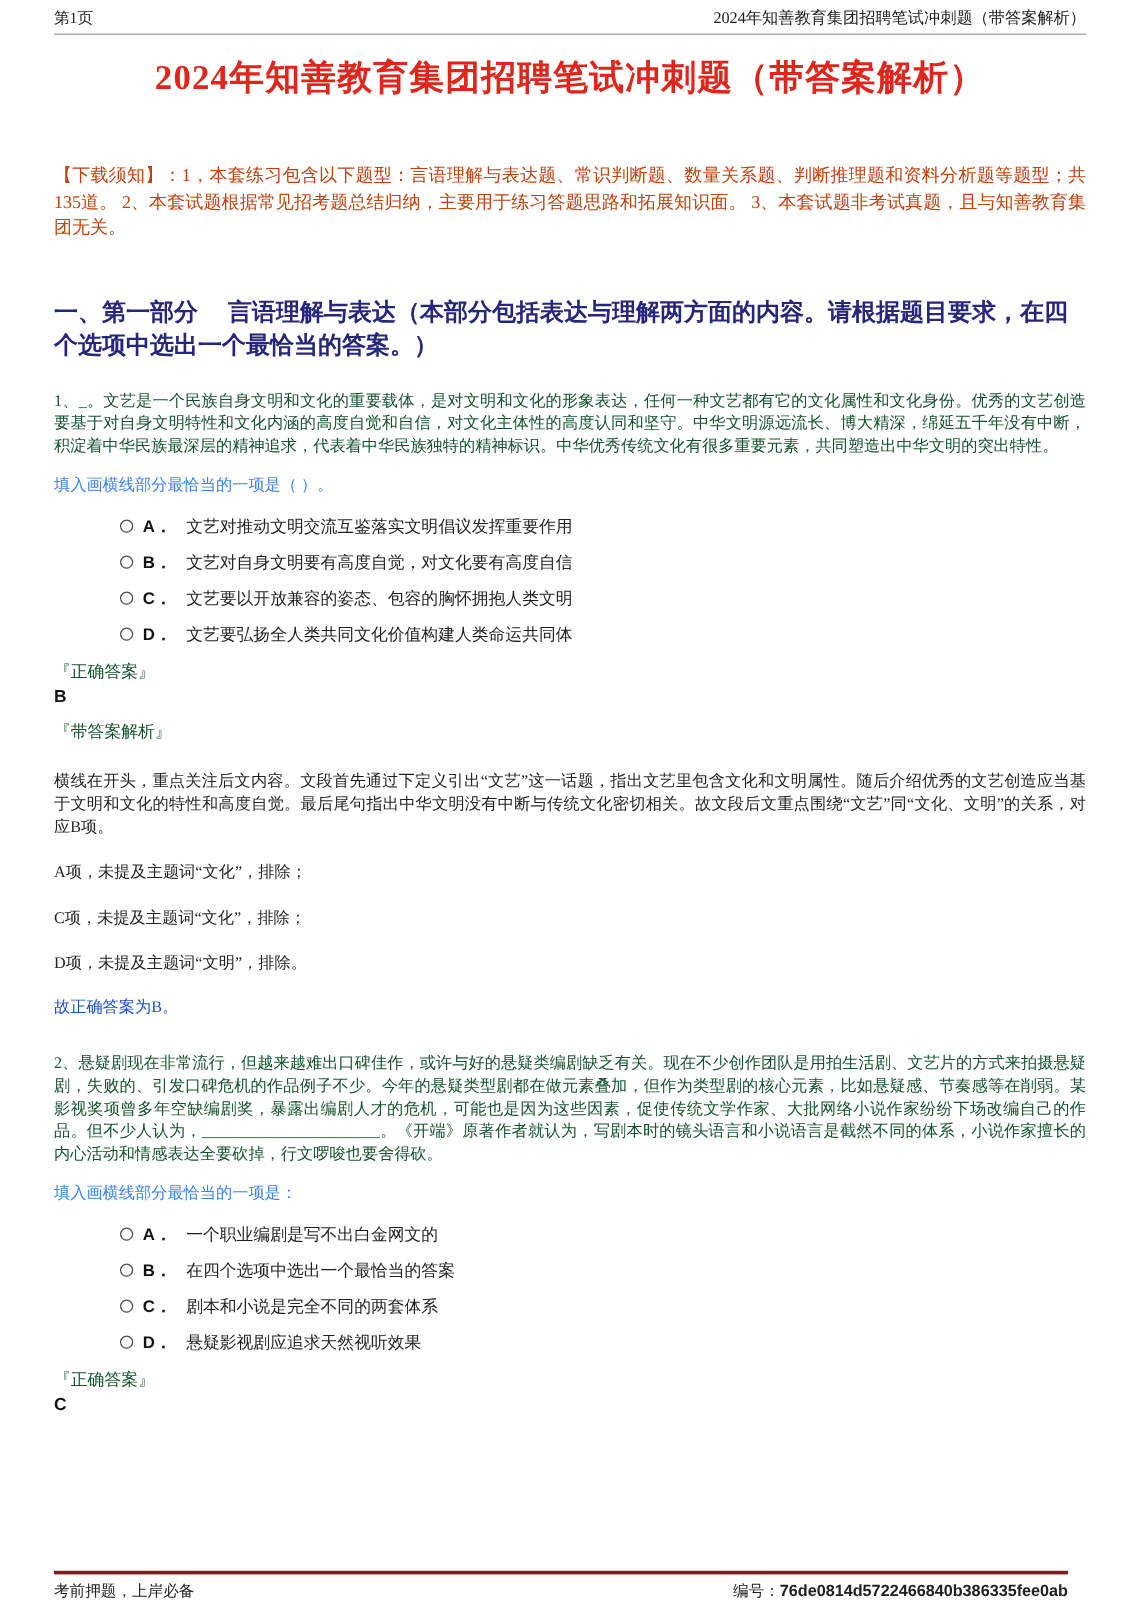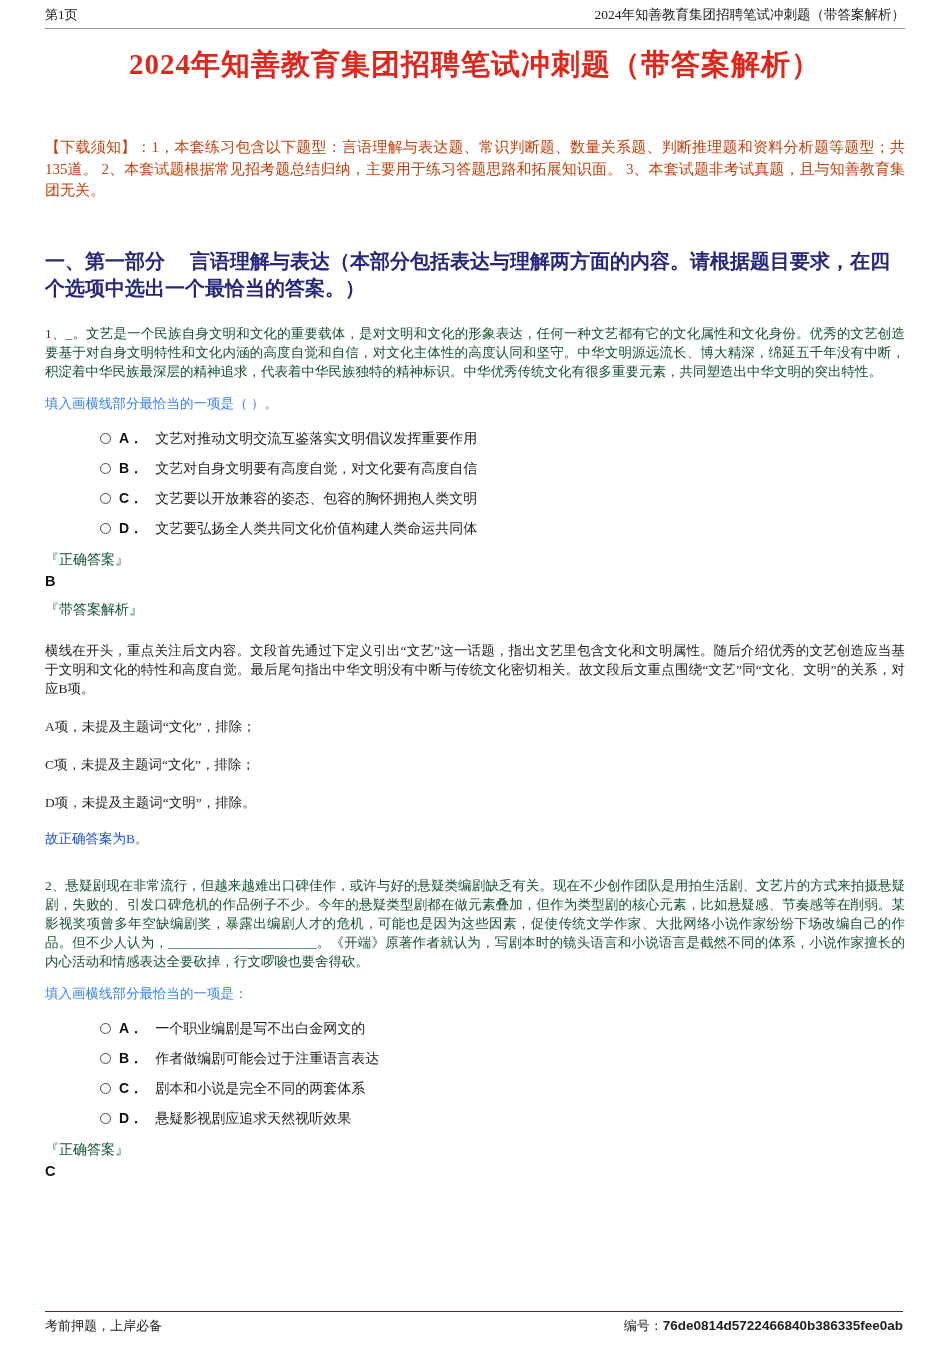--- a/index.html
+++ b/index.html
@@ -117,22 +117,22 @@
   .conclusion{
     margin-top:18px;
     font-size:13.5px;
     color:#1d4ed8;
   }
   .q2{margin-top:28px;}
 
   
   .footer{
     position:absolute;
-    left:45px;right:47px;bottom:10px;
-    border-top:1px solid #7f1d1d;
+    left:45px;right:60px;bottom:10px;
+    border-top:3px solid #7f1d1d;
     padding-top:5px;
     display:flex;justify-content:space-between;align-items:flex-start;
     font-size:13px;color:#202020;
   }
   .footer .id-value{
     font-family:"Liberation Sans","DejaVu Sans",sans-serif;
     font-weight:600;
     font-size:13.5px;
   }
 </style>
@@ -194,21 +194,21 @@
 
   <div class="options">
     <div class="opt-row">
       <span class="radio"></span>
       <span class="opt-letter">A．</span>
       <span class="opt-text">一个职业编剧是写不出白金网文的</span>
     </div>
     <div class="opt-row">
       <span class="radio"></span>
       <span class="opt-letter">B．</span>
-      <span class="opt-text">作者做编剧可能会过于注重语言表达</span>
+      <span class="opt-text">在四个选项中选出一个最恰当的答案</span>
     </div>
     <div class="opt-row">
       <span class="radio"></span>
       <span class="opt-letter">C．</span>
       <span class="opt-text">剧本和小说是完全不同的两套体系</span>
     </div>
     <div class="opt-row">
       <span class="radio"></span>
       <span class="opt-letter">D．</span>
       <span class="opt-text">悬疑影视剧应追求天然视听效果</span>

